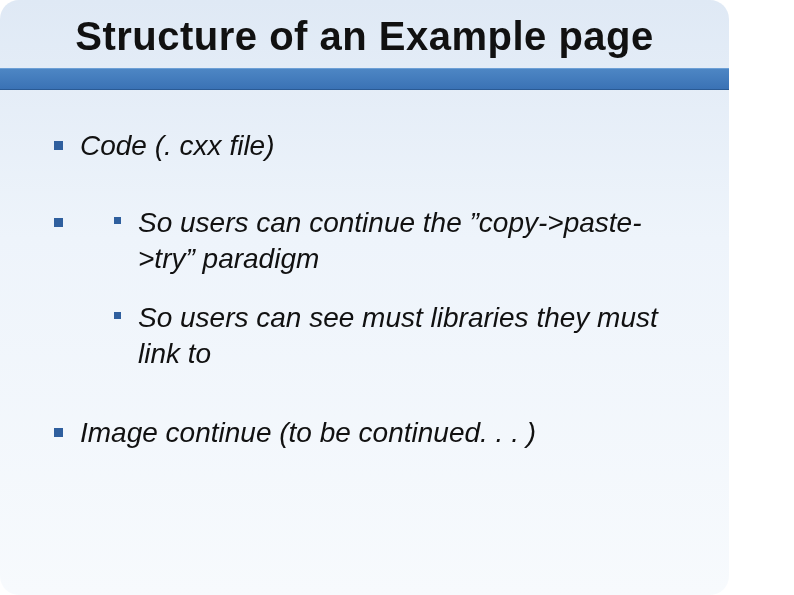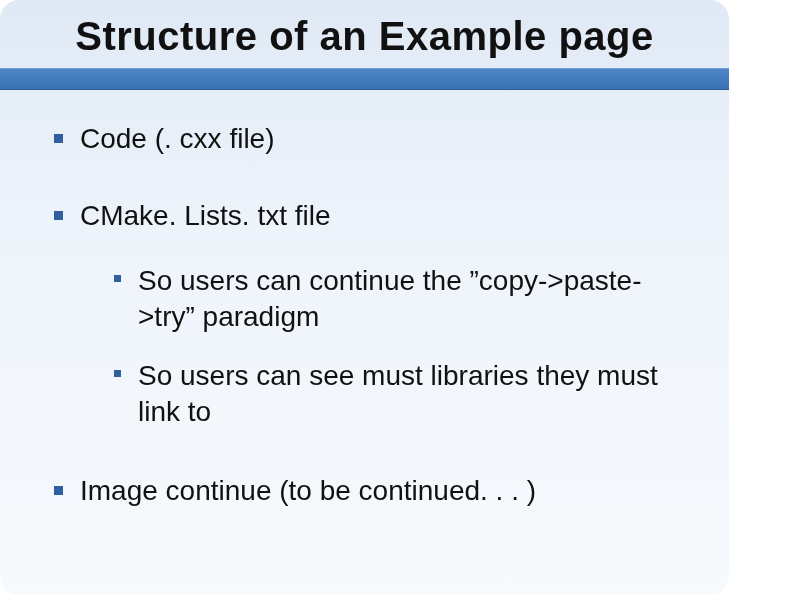--- a/index.html
+++ b/index.html
@@ -27,23 +27,24 @@
     left: 0;
     width: 100%;
     text-align: center;
     font-size: 40px;
     font-weight: bold;
     color: #111;
     letter-spacing: 0.5px;
   }
   .content {
     position: absolute;
-    top: 121px;
+    top: 128px;
     left: 50px;
     right: 50px;
+    font-style: italic;
   }
   ul { list-style: none; }
   .lvl1 > li {
     position: relative;
     padding-left: 30px;
     font-size: 28px;
     color: #111;
     margin-bottom: 42px;
     line-height: 1.25;
   }
@@ -84,21 +85,20 @@
 <div class="slide">
   <div class="title-bar"></div>
   <div class="title">Structure of an Example page</div>
 
   <div class="content">
     <ul class="lvl1">
       <li>
         <span>Code (. cxx file)</span>
       </li>
       <li>
-        <span>CMake. Lists. txt file</span>
         <ul class="lvl2">
           <li>
             <span>So users can continue the ”copy-&gt;paste-&gt;try” paradigm</span>
           </li>
           <li>
             <span>So users can see must libraries they must link to</span>
           </li>
         </ul>
       </li>
       <li>

